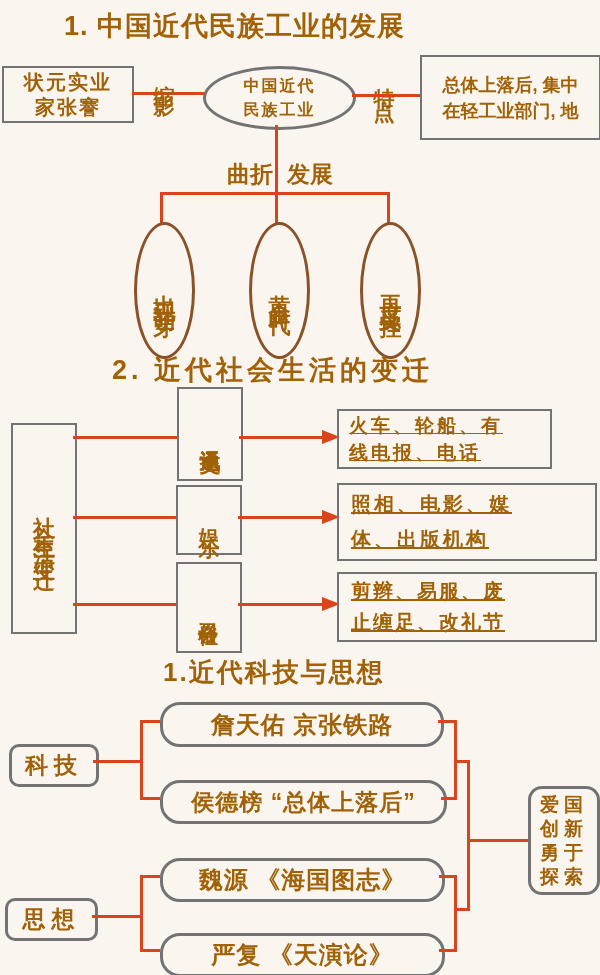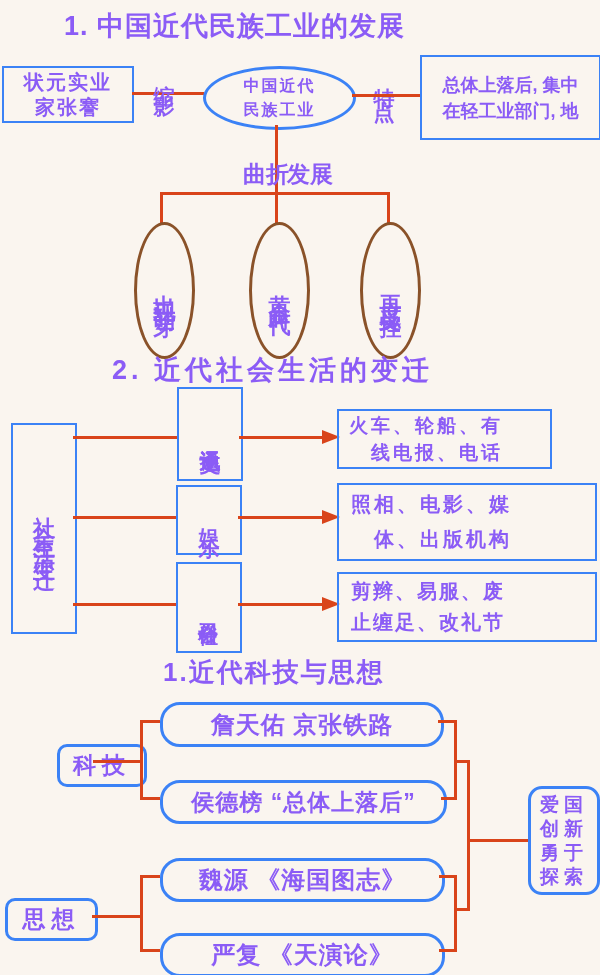--- a/index.html
+++ b/index.html
@@ -1,25 +1,25 @@
 <!DOCTYPE html>
 <html><head>
 <meta charset="utf-8">
 <style>
   html,body{margin:0;padding:0;}
   #canvas{
     position:relative;width:600px;height:975px;
     background:#faf5ef;
     font-family:"Liberation Sans",sans-serif;
-    font-weight:bold;color:#8b5cf6;overflow:hidden;
+    font-weight:bold;color:#a16207;overflow:hidden;
   }
   .abs{position:absolute;}
   .ln{position:absolute;background:#d9441a;}
   .box{
-    position:absolute;border:2px solid #3b82f6;
+    position:absolute;border:2px solid #737373;
     display:flex;align-items:center;justify-content:center;
     text-align:center;background:transparent;
   }
   .rbox{border-width:3px;border-radius:20px;}
   .vtext{writing-mode:vertical-rl;text-orientation:upright;}
   .title{position:absolute;white-space:nowrap;}
   .lines div{white-space:nowrap;}
   .arrow-head{
     position:absolute;width:0;height:0;
     border-left:18px solid #d9441a;
@@ -30,21 +30,21 @@
   
   #s1-title{left:64px;top:8px;font-size:27px;letter-spacing:1px;}
   #zy-box{left:2px;top:66px;width:128px;height:53px;font-size:20px;line-height:25px;letter-spacing:2px;}
   #ln-zy{left:132px;top:92px;width:72px;height:3px;}
   #suoying{left:150px;top:67px;font-size:21px;letter-spacing:12px;}
   #ellipse-main{left:203px;top:66px;width:147px;height:58px;border-radius:50%;border-width:3px;font-size:16px;line-height:24px;letter-spacing:2px;}
   #tedian{left:370px;top:71px;font-size:21px;letter-spacing:14px;}
   #ln-feat{left:352px;top:94px;width:68px;height:3px;}
   #features-box{left:420px;top:55px;width:177px;height:81px;font-size:18px;line-height:26px;}
   #ln-down{left:275px;top:125px;width:3px;height:69px;}
-  #quzhe{left:227px;top:159px;font-size:23px;margin-left:16px;}
+  #quzhe{left:227px;top:159px;font-size:23px;}
   #fazhan{left:287px;top:159px;font-size:23px;}
   #ln-branch{left:160px;top:192px;width:230px;height:3px;}
   #ln-drop1{left:160px;top:192px;width:3px;height:31px;}
   #ln-drop2{left:275px;top:192px;width:3px;height:31px;}
   #ln-drop3{left:387px;top:192px;width:3px;height:31px;}
   .stage-ellipse{width:55px;height:131px;border-radius:50%;border:3px solid #8a5229;font-size:22px;letter-spacing:7px;}
   #st0{left:134px;top:222px;}
   #st1{left:249px;top:222px;}
   #st2{left:360px;top:222px;}
 
@@ -58,28 +58,28 @@
   #cat2{left:176px;top:562px;width:62px;height:87px;font-size:20px;}
   #ln-r0{left:73px;top:436px;width:104px;height:3px;}
   #ln-r1{left:73px;top:516px;width:103px;height:3px;}
   #ln-r2{left:73px;top:603px;width:103px;height:3px;}
   #ar0-ln{left:239px;top:436px;width:85px;height:3px;}
   #ar1-ln{left:238px;top:516px;width:86px;height:3px;}
   #ar2-ln{left:238px;top:603px;width:86px;height:3px;}
   #ar0-hd{left:322px;top:430px;}
   #ar1-hd{left:322px;top:510px;}
   #ar2-hd{left:322px;top:597px;}
-  .det{justify-content:flex-start;text-align:right;}
+  .det{justify-content:flex-start;text-align:left;text-decoration:underline;}
   #det0{left:337px;top:409px;width:201px;height:56px;font-size:19px;line-height:27px;letter-spacing:3px;padding-left:10px;}
   #det1{left:337px;top:483px;width:244px;height:74px;font-size:20px;line-height:35px;letter-spacing:3px;padding-left:12px;}
   #det2{left:337px;top:572px;width:244px;height:66px;font-size:20px;line-height:31px;letter-spacing:2px;padding-left:12px;}
 
   
   #s3-title{left:163px;top:655px;font-size:26px;letter-spacing:2px;}
-  #keji{left:9px;top:744px;width:84px;height:37px;border-radius:10px;font-size:23px;letter-spacing:6px;margin-left:48px;}
+  #keji{left:9px;top:744px;width:84px;height:37px;border-radius:10px;font-size:23px;letter-spacing:6px;}
   #sixiang{left:5px;top:898px;width:87px;height:37px;border-radius:10px;font-size:23px;letter-spacing:6px;}
   #it00{left:160px;top:702px;width:278px;height:39px;font-size:24px;letter-spacing:1px;}
   #it01{left:160px;top:780px;width:281px;height:38px;font-size:23px;letter-spacing:1px;}
   #it10{left:160px;top:858px;width:279px;height:38px;font-size:24px;letter-spacing:1px;text-align:center;}
   #it11{left:160px;top:933px;width:279px;height:38px;font-size:24px;letter-spacing:1px;}
   #spirit{left:528px;top:786px;width:66px;height:103px;border-radius:14px;font-size:19px;line-height:24px;letter-spacing:5px;}
   #c-keji{left:93px;top:760px;width:48px;height:3px;}
   #c-lbA{left:140px;top:720px;width:3px;height:80px;}
   #c-lbA-t{left:140px;top:720px;width:20px;height:3px;}
   #c-lbA-b{left:140px;top:797px;width:20px;height:3px;}

